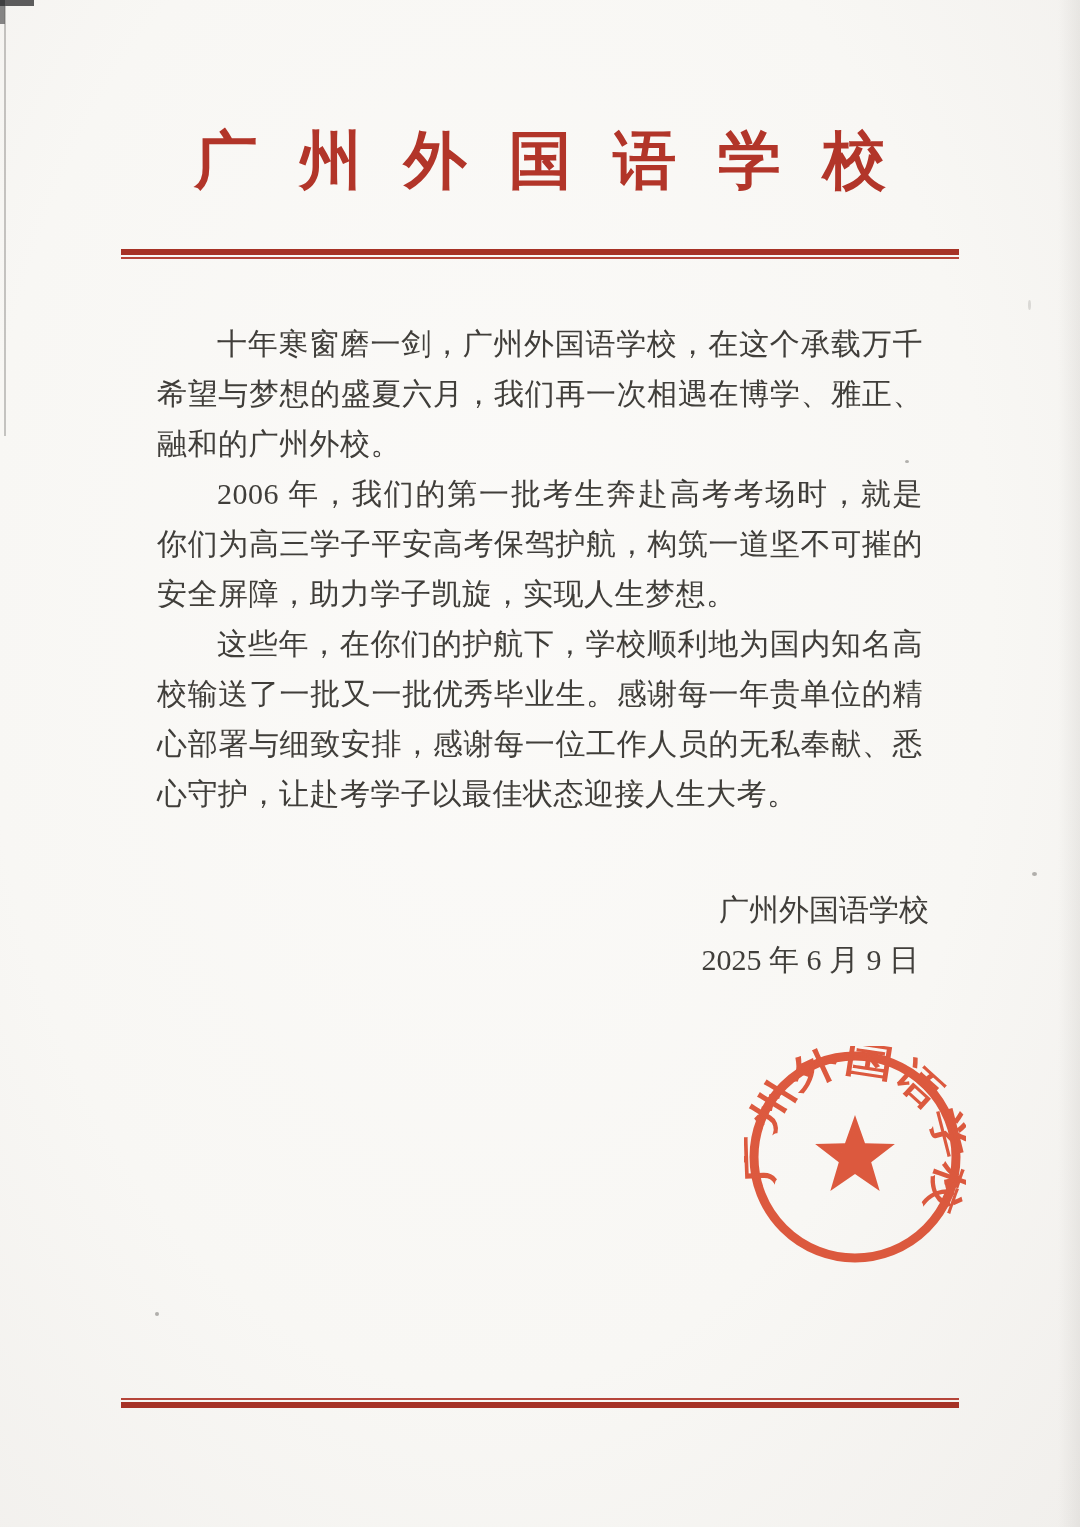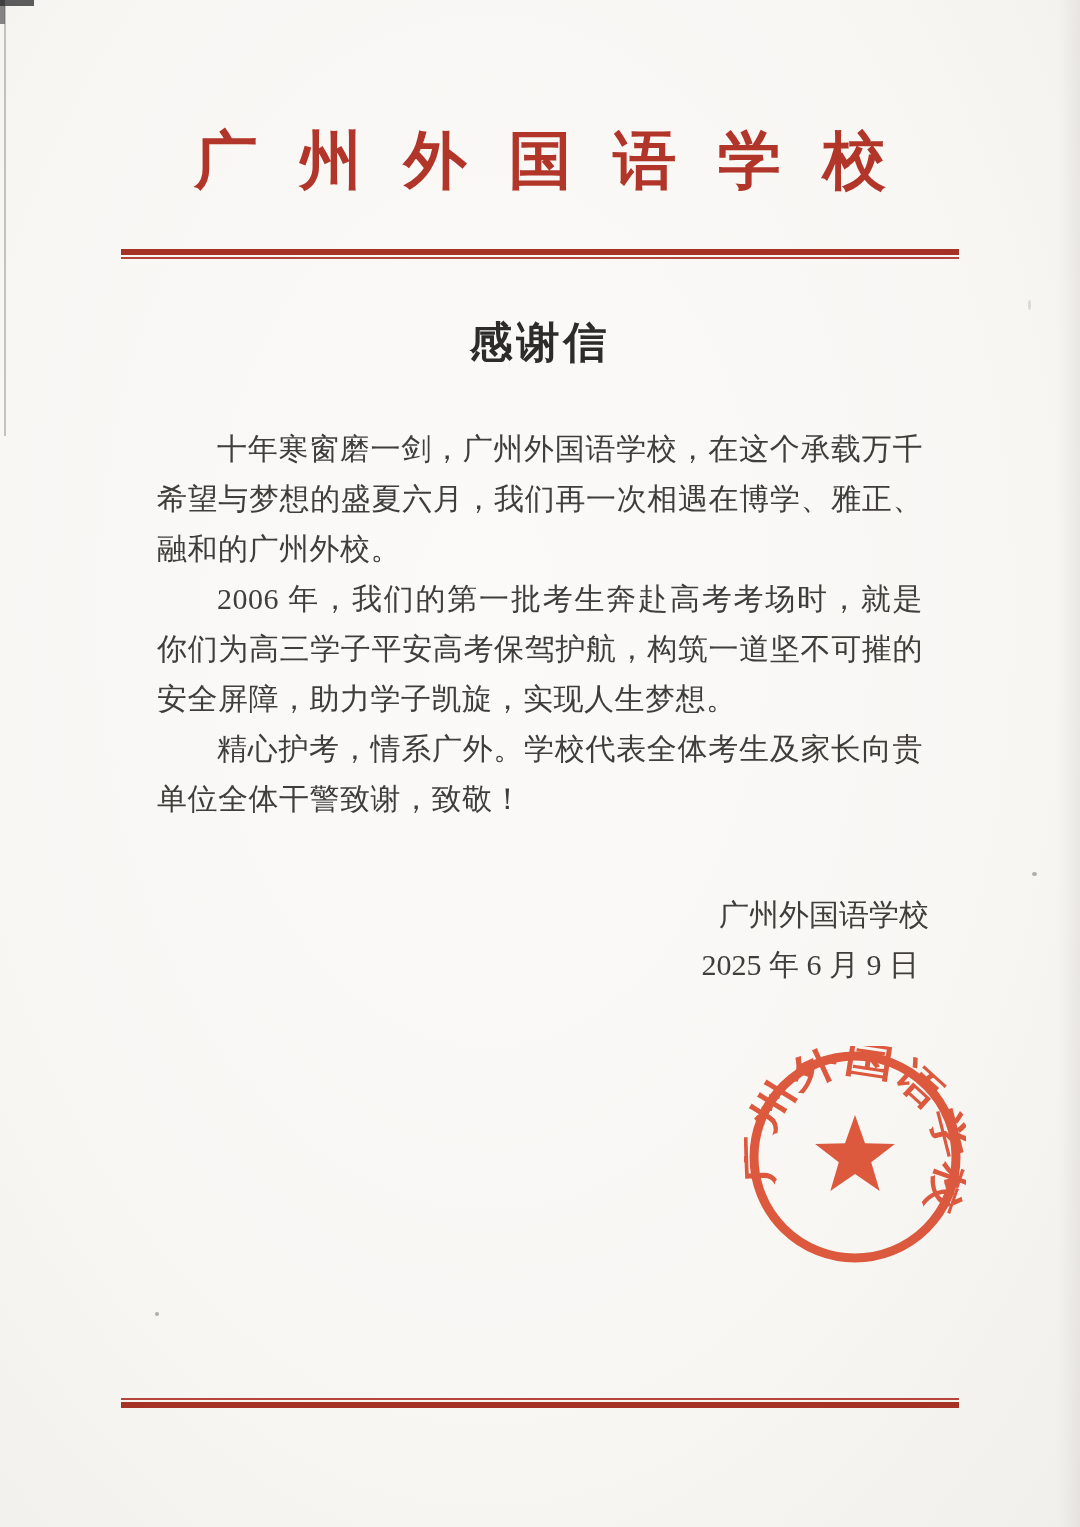--- a/index.html
+++ b/index.html
@@ -104,26 +104,25 @@
   <div class="speck s4"></div>
 
   <h1 class="school-name">广 州 外 国 语 学 校</h1>
 
   <div class="rule rule-top">
     <div class="thick"></div>
     <div class="gap"></div>
     <div class="thin"></div>
   </div>
 
-  <h2 class="letter-title">感谢信</h2>
 
   <div class="letter-body">
     <p>十年寒窗磨一剑，广州外国语学校，在这个承载万千希望与梦想的盛夏六月，我们再一次相遇在博学、雅正、融和的广州外校。</p>
     <p>2006 年，我们的第一批考生奔赴高考考场时，就是你们为高三学子平安高考保驾护航，构筑一道坚不可摧的安全屏障，助力学子凯旋，实现人生梦想。</p>
-    <p>精心护考，情系广外。学校代表全体考生及家长向贵单位全体干警致谢，致敬！</p>
+    <p>这些年，在你们的护航下，学校顺利地为国内知名高校输送了一批又一批优秀毕业生。感谢每一年贵单位的精心部署与细致安排，感谢每一位工作人员的无私奉献、悉心守护，让赴考学子以最佳状态迎接人生大考。</p>
   </div>
 
   <div class="sign-block">
     <div class="sig">广州外国语学校</div>
     <div class="date">2025 年 6 月 9 日</div>
   </div>
 
   <svg class="stamp" viewBox="0 0 222 222">
     <circle cx="111" cy="111" r="101" fill="none" stroke="#e04a2c" stroke-width="9"></circle>
     <polygon fill="#e04a2c" points="111,69 121.0,97.2 150.9,98.0 127.2,116.2 135.7,145 111,128 86.3,145 94.8,116.2 71.1,98.0 101.0,97.2"></polygon>

